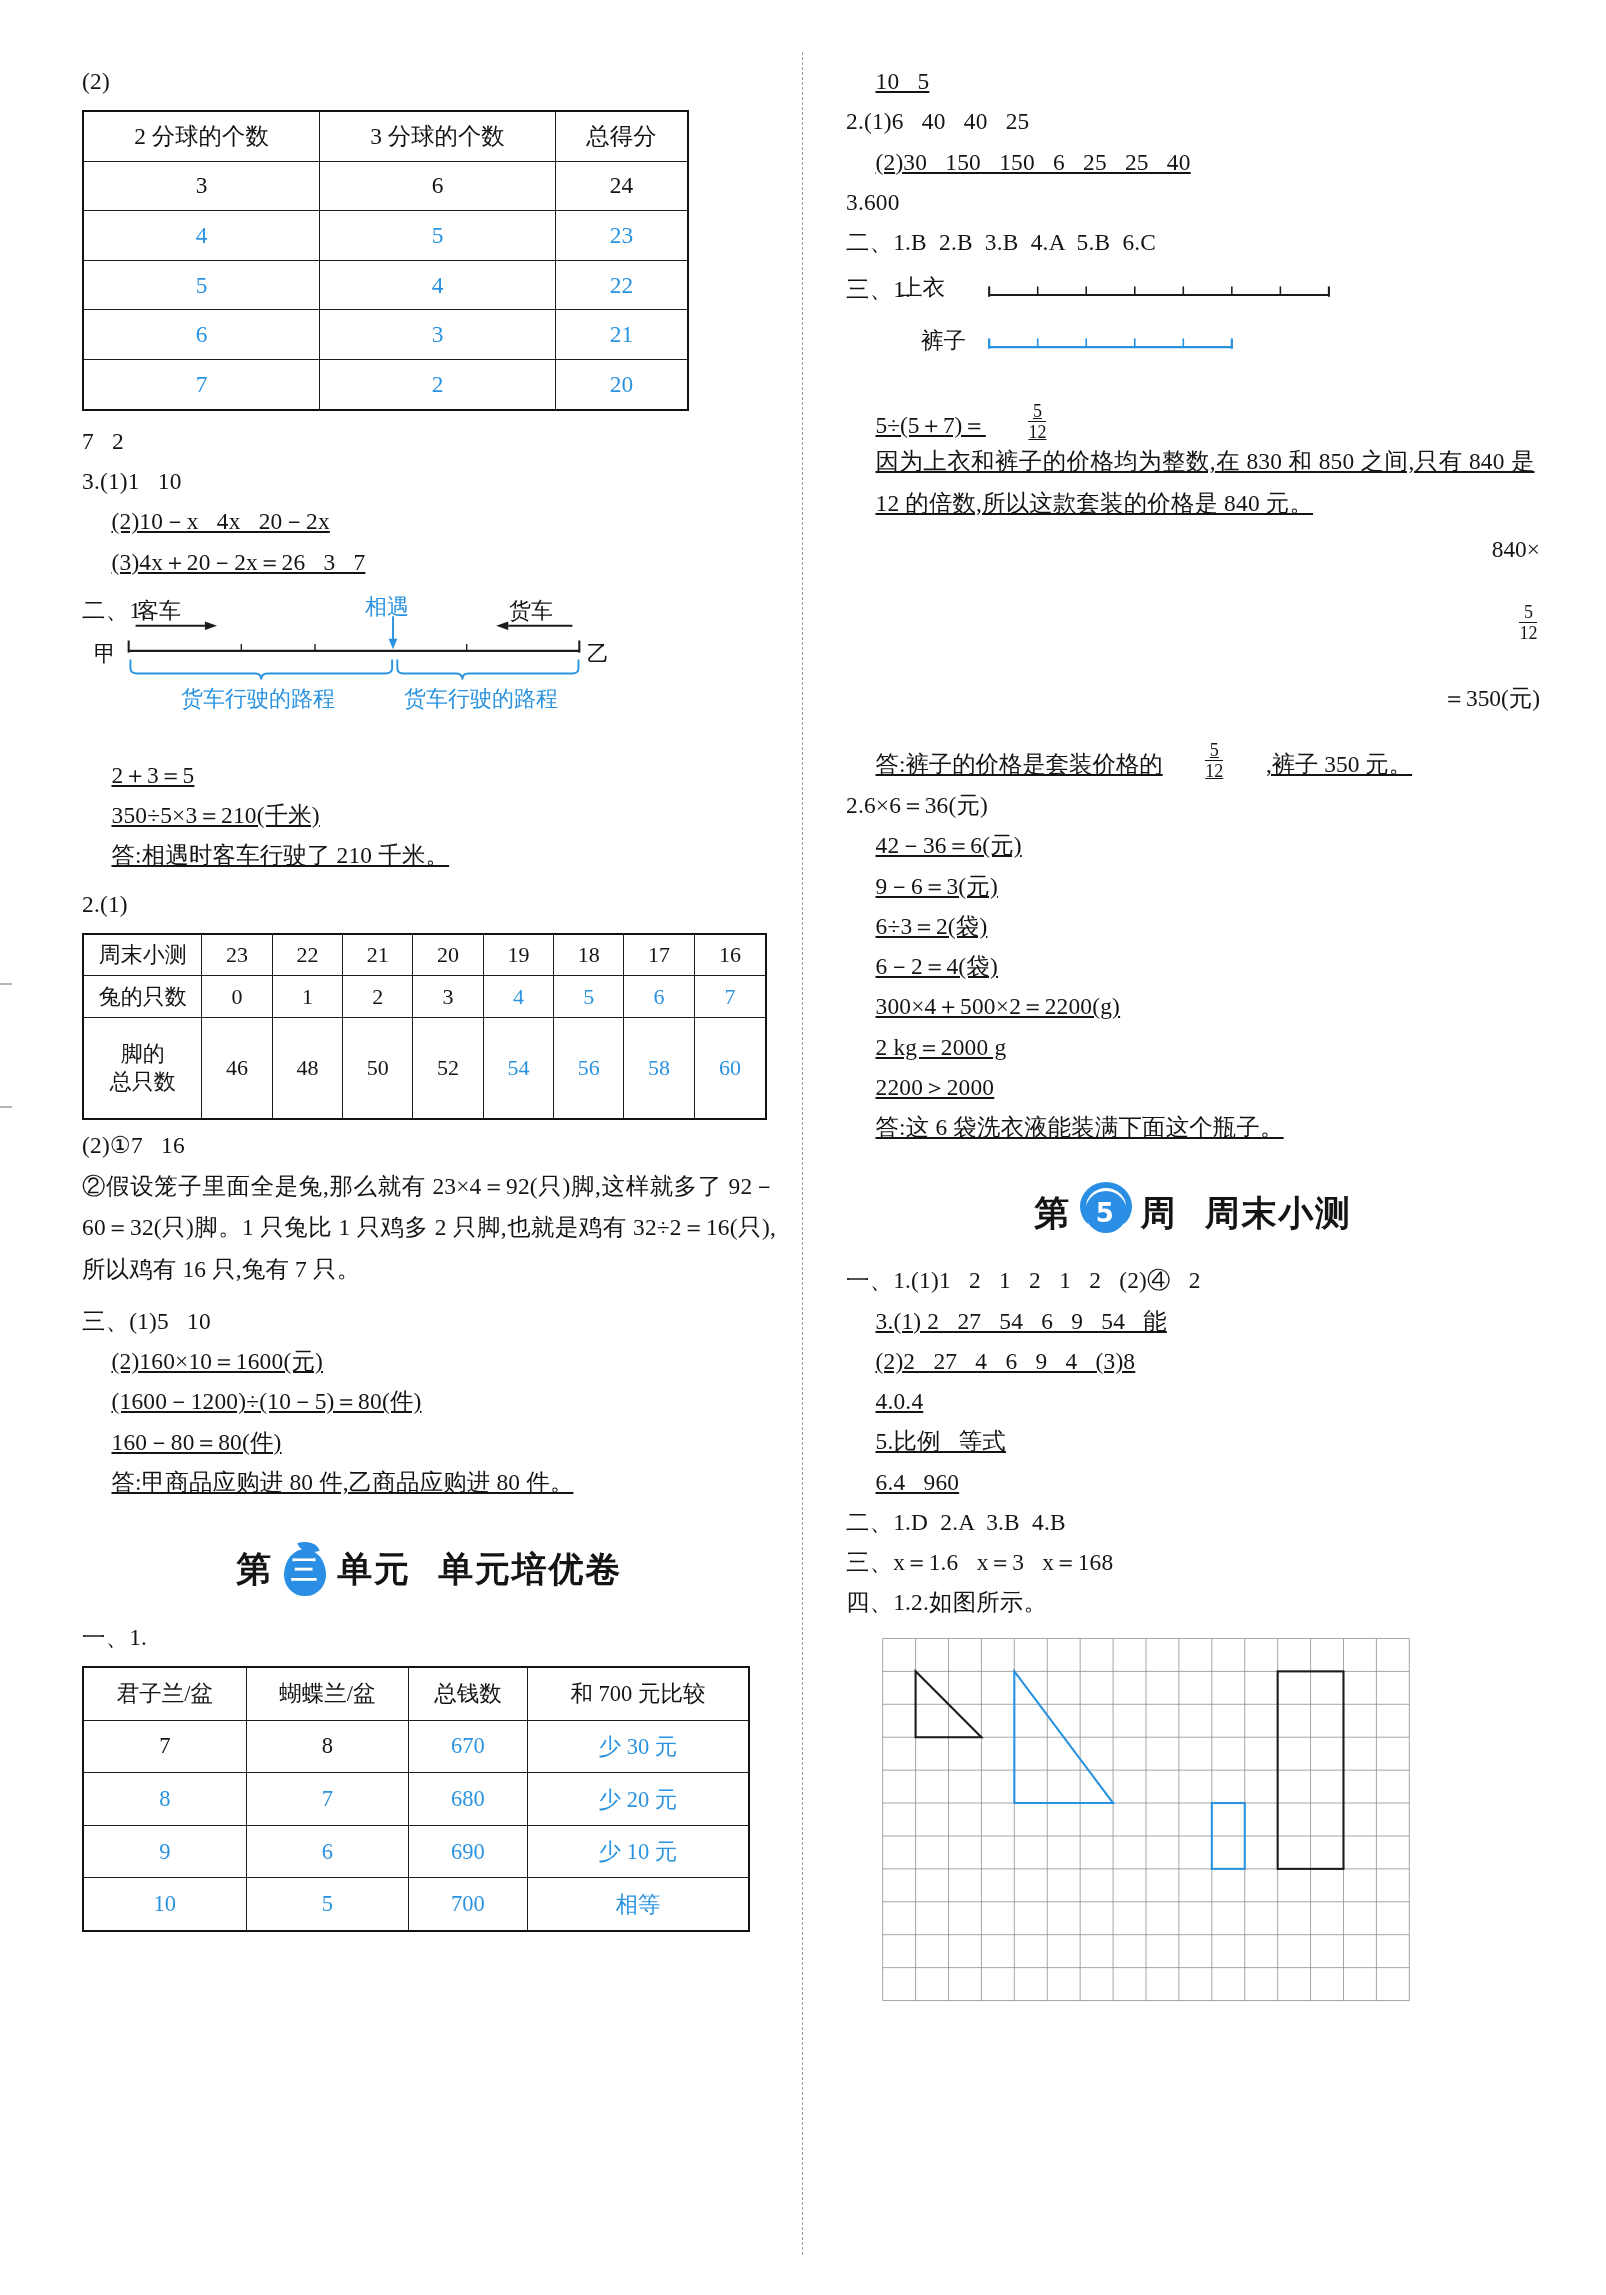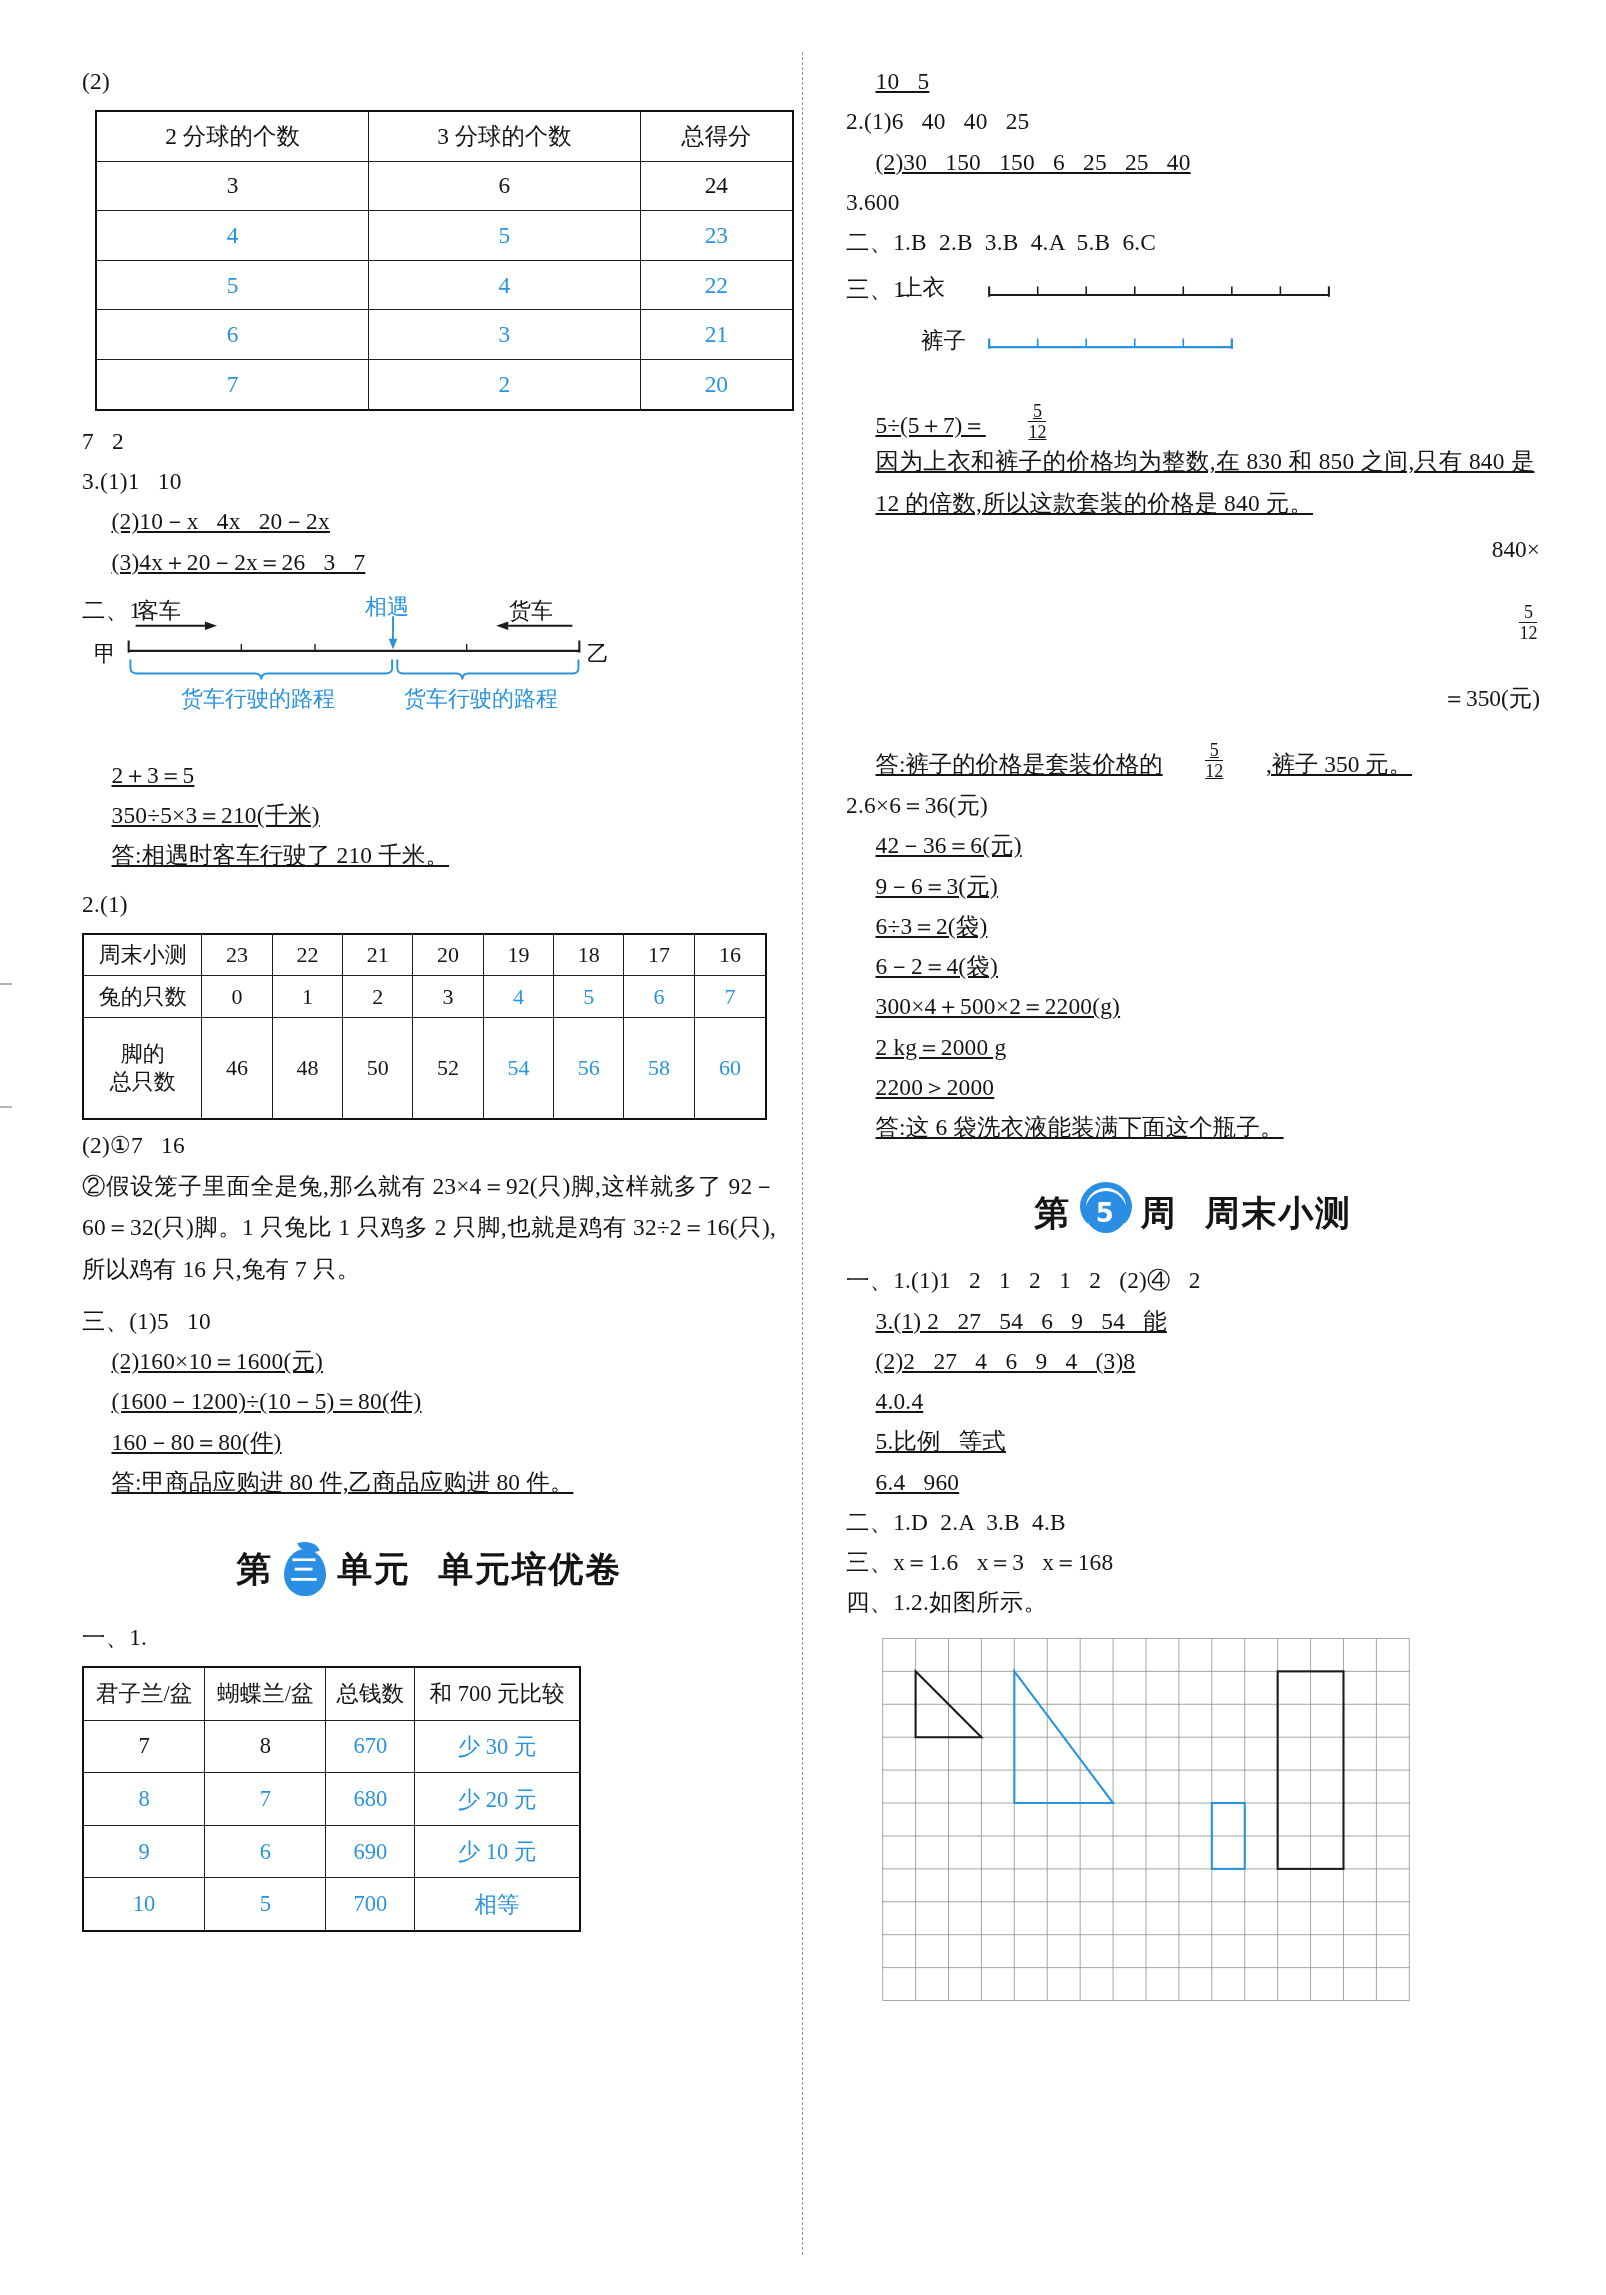--- a/index.html
+++ b/index.html
@@ -56,32 +56,32 @@
     border:1.4px solid #1d1d1d;
     text-align:center;
     font-weight:normal;
     font-size:23.4px;
     padding:7.8px 5.2px;
     font-family:"Liberation Serif","DejaVu Serif",serif;
   }
   table.grid{border:2.3px solid #111;}
 
   
-  #tbl-ball{ margin-left:13px; width:699px; }
+  #tbl-ball{ margin-left:0; width:607px; }
   #tbl-ball td{height:33px;}
   #tbl-ball .hd{ font-size:23.4px; }
 
   
   #tbl-chicken{ margin-left:0; width:685px; }
   #tbl-chicken td{ font-size:22px; padding:5.2px 1.7px;}
   #tbl-chicken td.rowhd{ width:114px; font-size:22px; }
   #tbl-chicken td.tall{ height:90px; line-height:1.25;}
 
   
-  #tbl-flower{ margin-left:0; width:499px; }
+  #tbl-flower{ margin-left:0; width:668px; }
   #tbl-flower td{ height:36px; font-size:22.5px;}
 
   
   .unit-head{
     display:flex; align-items:center; justify-content:center;
     gap:8.7px;
     font-family:"DejaVu Sans","Liberation Sans",sans-serif;
     font-weight:bold;
     font-size:35px;
     letter-spacing:1.7px;

